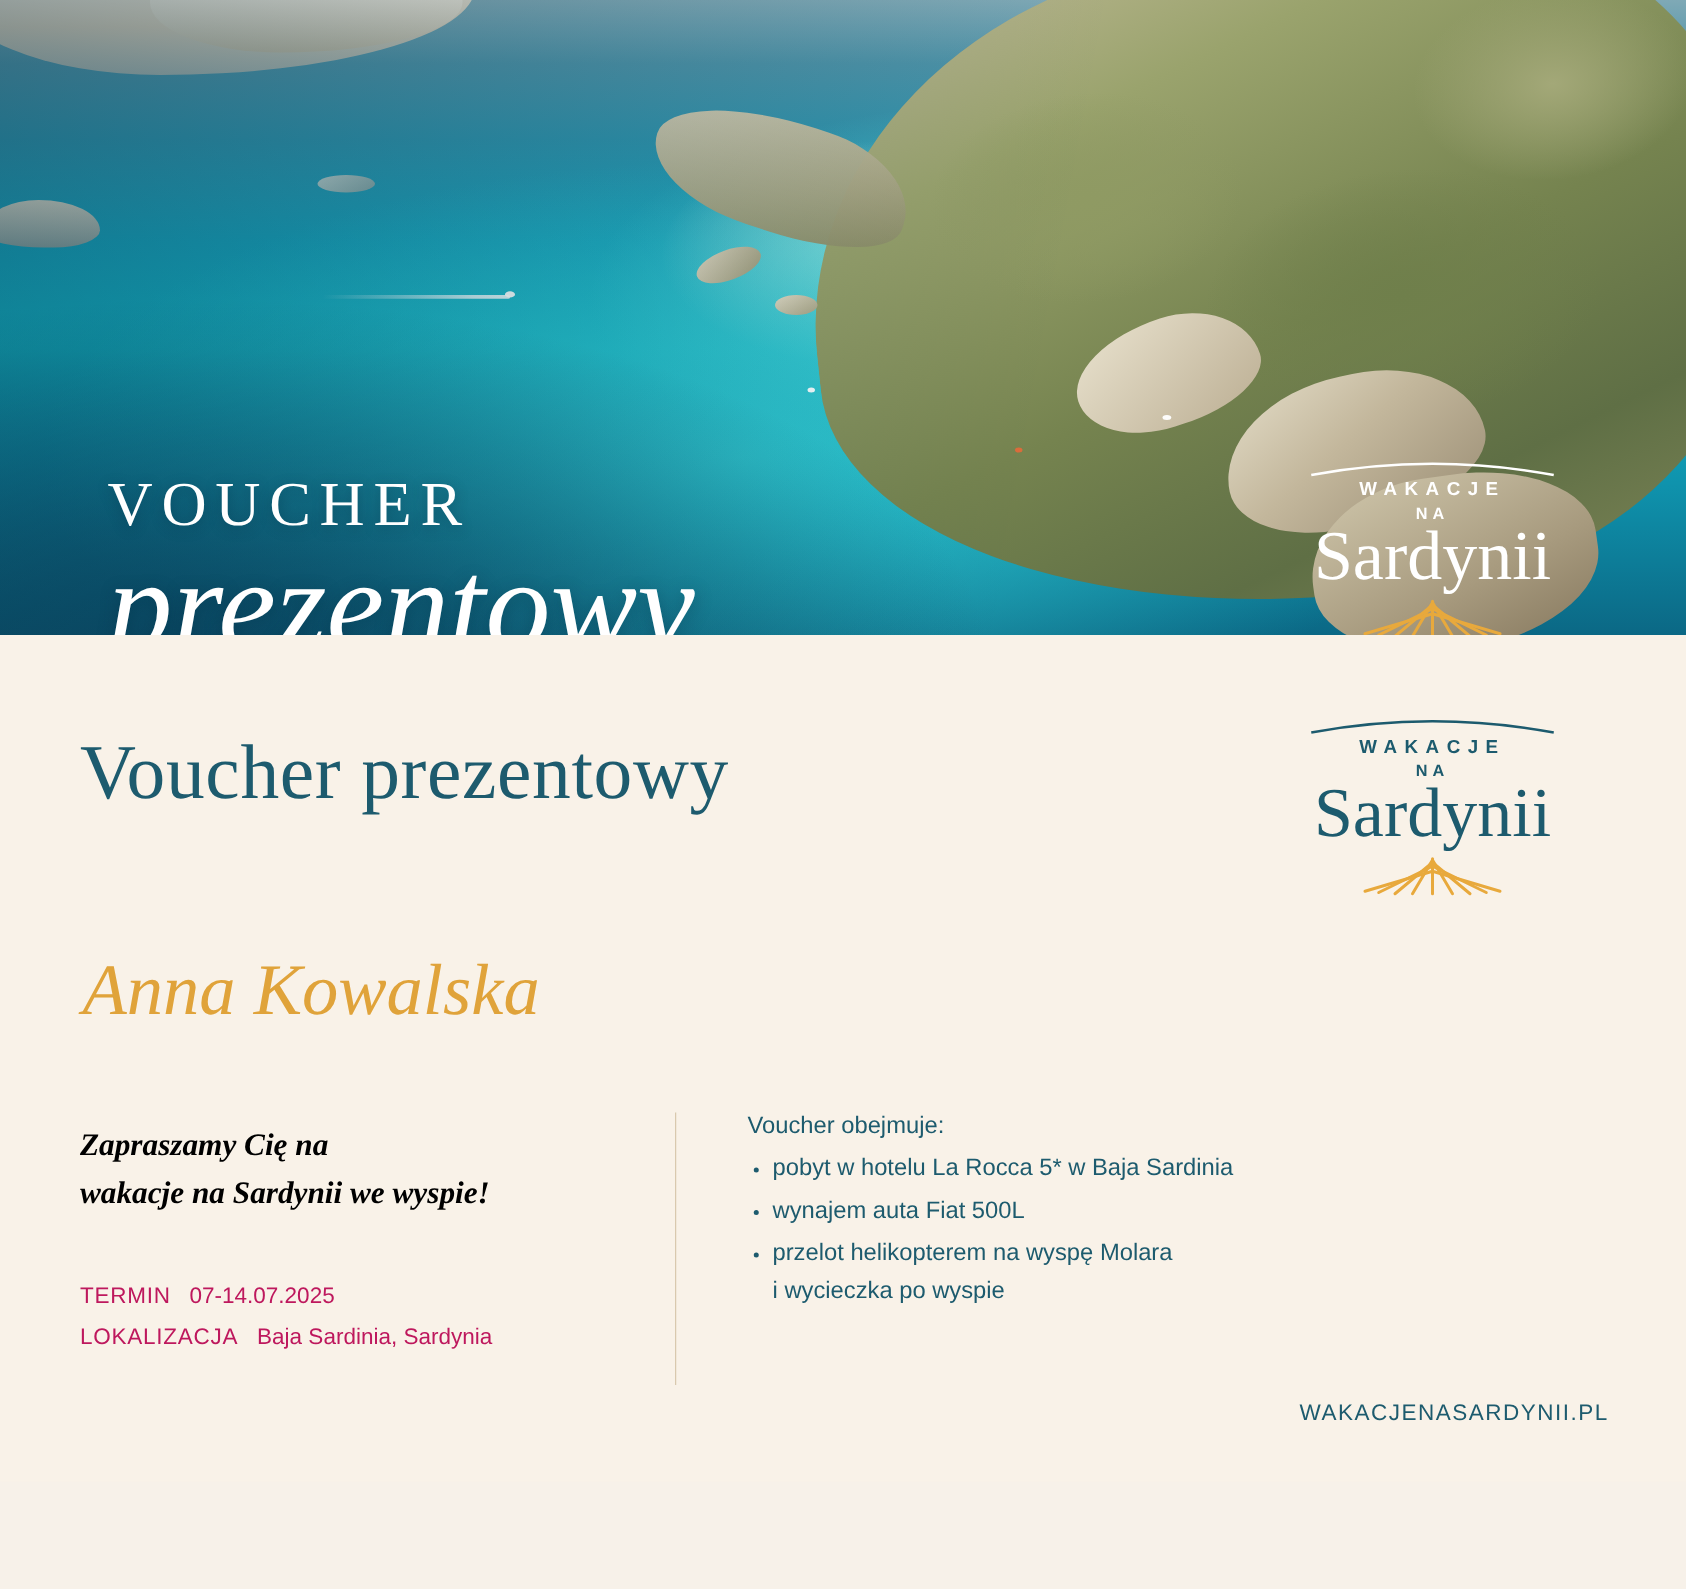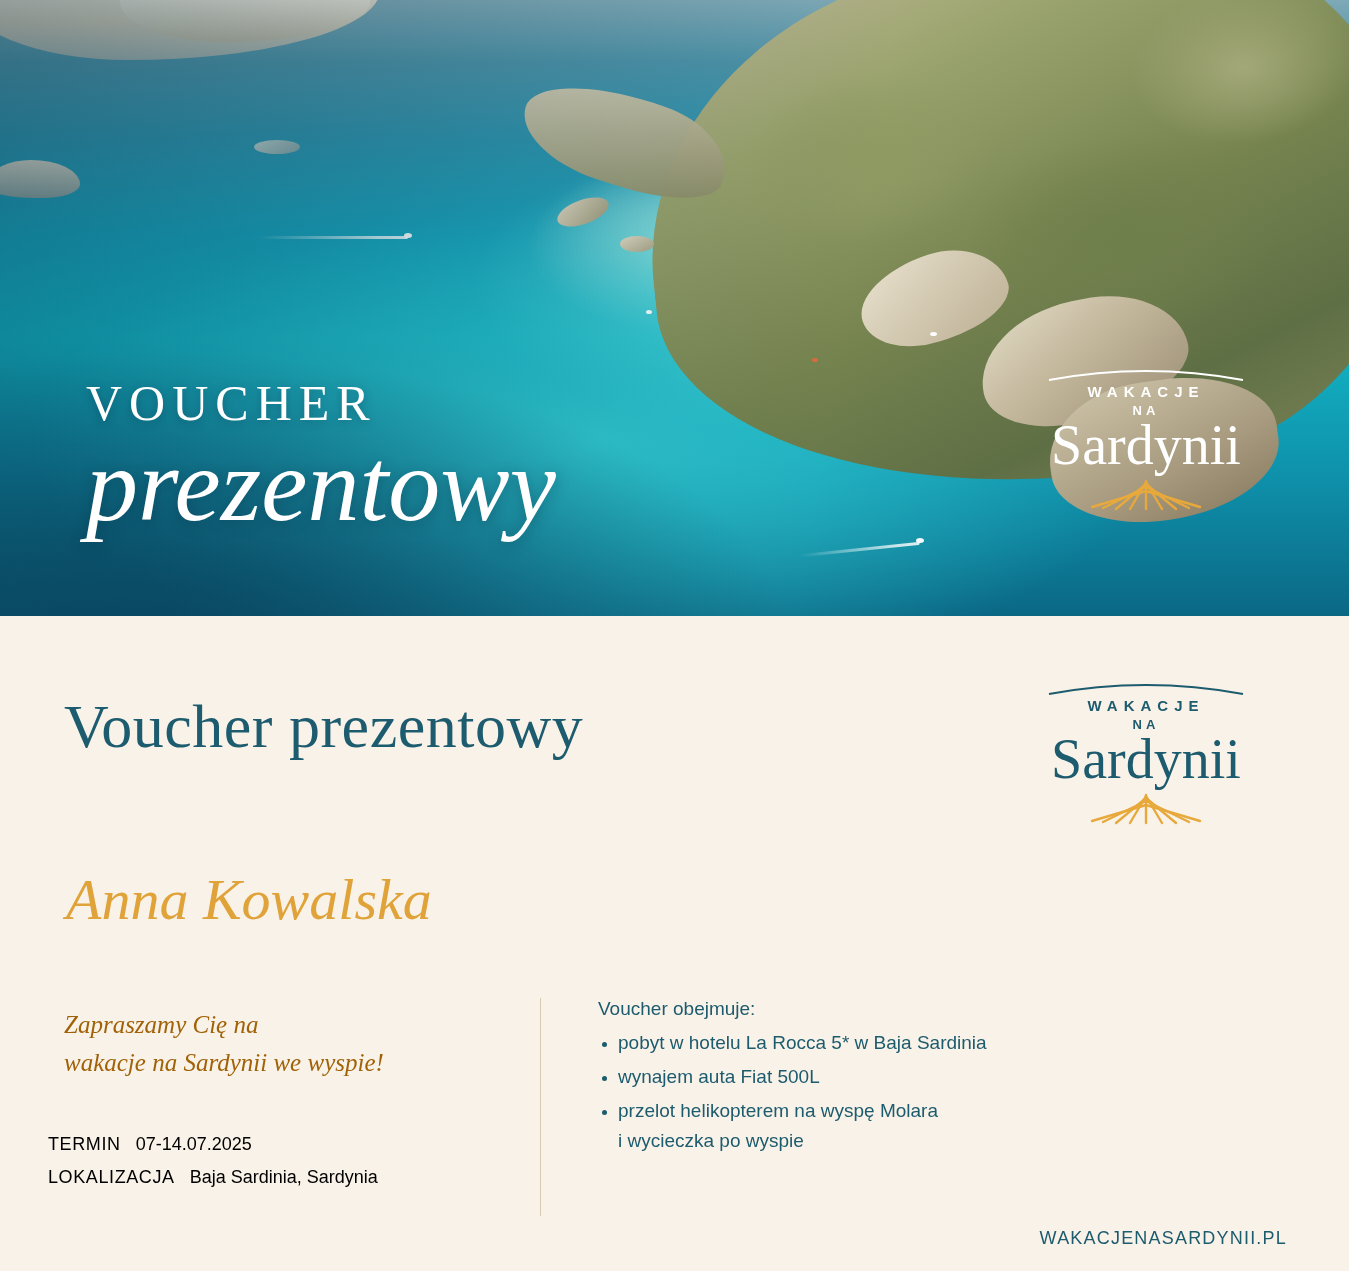--- a/index.html
+++ b/index.html
@@ -18,21 +18,21 @@
     position: relative;
     width: 1349px;
     height: 1271px;
     overflow: hidden;
   }
 
   
   .hero {
     position: relative;
     width: 100%;
-    height: 616px;
+    height: 508px;
     overflow: hidden;
     background: #1a7f91;
   }
 
   .hero-photo {
     position: absolute;
     inset: 0;
     background:
       
       radial-gradient(ellipse 900px 420px at 12% 105%, #0c4f6b 0%, rgba(12,79,107,0) 70%),
@@ -284,33 +284,33 @@
     color: #1d5b6e;
   }
 
   .invite {
     position: absolute;
     left: 64px;
     top: 390px;
     width: 440px;
     font-family: "Liberation Serif", serif;
     font-style: italic;
-    font-weight: 400;
+    font-weight: 700;
     font-size: 25px;
     line-height: 1.5;
-    color: #a16207;
+    color: #000000;
   }
 
   .details {
     position: absolute;
-    left: 48px;
+    left: 64px;
     top: 512px;
     font-size: 18px;
     line-height: 1.85;
-    color: #000000;
+    color: #be185d;
   }
   .details .label { letter-spacing: .6px; }
 
   .divider {
     position: absolute;
     left: 540px;
     top: 382px;
     width: 1px;
     height: 218px;
     background: #d9c9ae;

